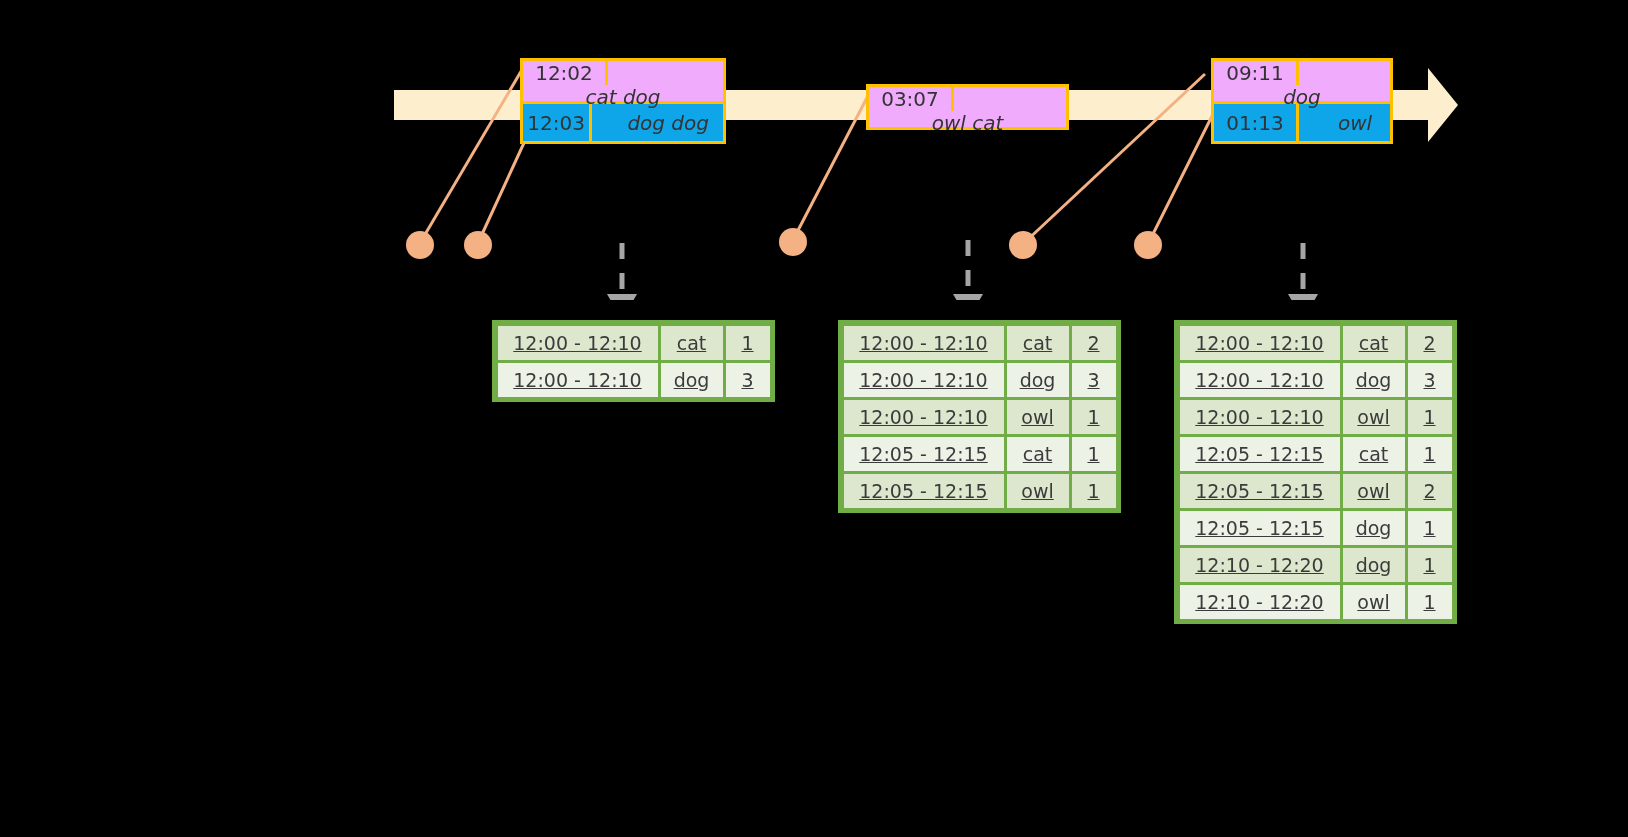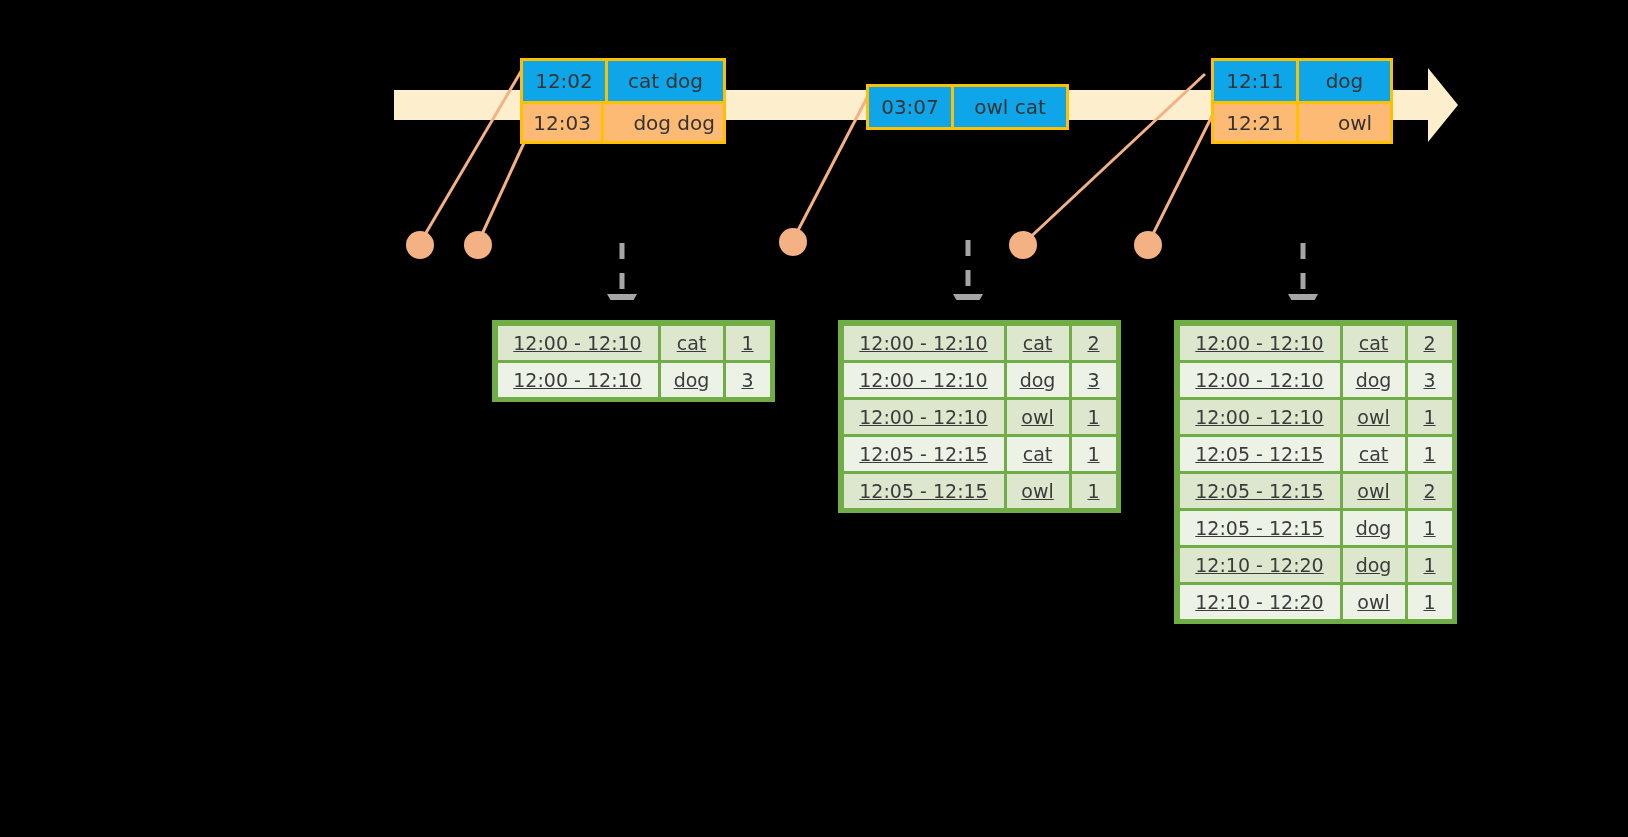--- a/index.html
+++ b/index.html
@@ -7,27 +7,27 @@
        font-family:"DejaVu Sans","Liberation Sans",sans-serif;}
   #stage{position:absolute;left:0;top:0;width:1628px;height:837px;background:#000;}
 
   
   #timeline-svg{position:absolute;left:0;top:0;width:1628px;height:300px;}
 
   
   .evt-box{position:absolute;border:3px solid #FFC000;box-sizing:border-box;}
   .evt-row{display:flex;height:40px;box-sizing:border-box;}
   .evt-row + .evt-row{border-top:3px solid #FFC000;}
-  .evt-row.dark{background:#0ea5e9;}
-  .evt-row.light{background:#fdba74;gap:21px;}
+  .evt-row.dark{background:#f0abfc;flex-direction:column;}
+  .evt-row.light{background:#0ea5e9;gap:21px;}
   .evt-time{width:85px;display:flex;align-items:center;justify-content:center;
             border-right:3px solid #FFC000;font-size:20px;color:#333;
             box-sizing:border-box;}
   .evt-words{flex:1;display:flex;align-items:center;justify-content:center;
-             font-size:20px;color:#333;padding:0 8px;box-sizing:border-box;white-space:nowrap;}
+             font-size:20px;color:#333;padding:0 14px;box-sizing:border-box;white-space:nowrap;font-style:italic;}
 
   
   .res-table{position:absolute;border:4px solid #70AD47;box-sizing:border-box;
              background:#70AD47;}
   .res-row{display:flex;height:37px;box-sizing:border-box;}
   .res-row.dark .cell{background:#DCE7CE;}
   .res-row.light .cell{background:#EDF2E7;}
   .cell{display:flex;align-items:center;justify-content:center;font-size:19px;
         color:#3b3b3b;box-sizing:border-box;margin:1.5px;white-space:nowrap;text-decoration:underline;}
   .c-win{width:160px;}
@@ -84,25 +84,25 @@
 
   <div class="evt-box" id="evt-box-1" style="left:866px;top:84px;width:203px;">
     <div class="evt-row dark">
       <div class="evt-time">03:07</div>
       <div class="evt-words">owl cat</div>
     </div>
   </div>
 
   <div class="evt-box" id="evt-box-2" style="left:1211px;top:58px;width:182px;">
     <div class="evt-row dark">
-      <div class="evt-time">12:11</div>
+      <div class="evt-time">09:11</div>
       <div class="evt-words">dog</div>
     </div>
     <div class="evt-row light">
-      <div class="evt-time">12:21</div>
+      <div class="evt-time">01:13</div>
       <div class="evt-words">owl</div>
     </div>
   </div>
 
   <div class="res-table" id="result-table-1" style="left:492px;top:320px;">
       <div class="res-row dark">
         <div class="cell c-win">12:00 - 12:10</div>
         <div class="cell c-word">cat</div>
         <div class="cell c-cnt">1</div>
       </div>

